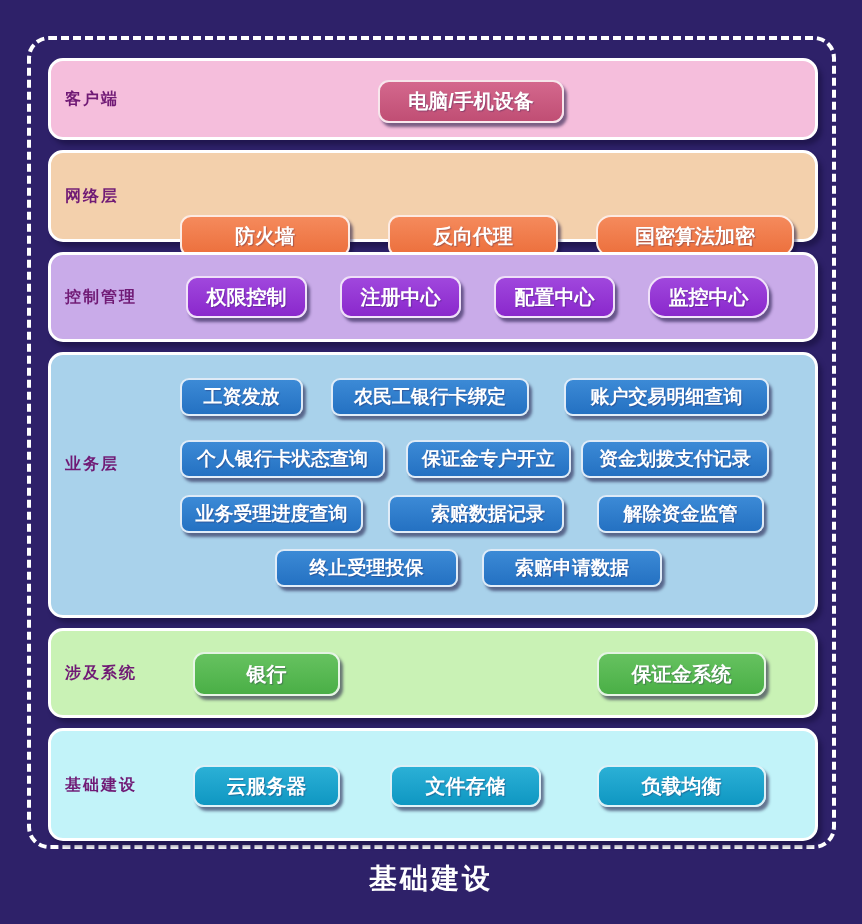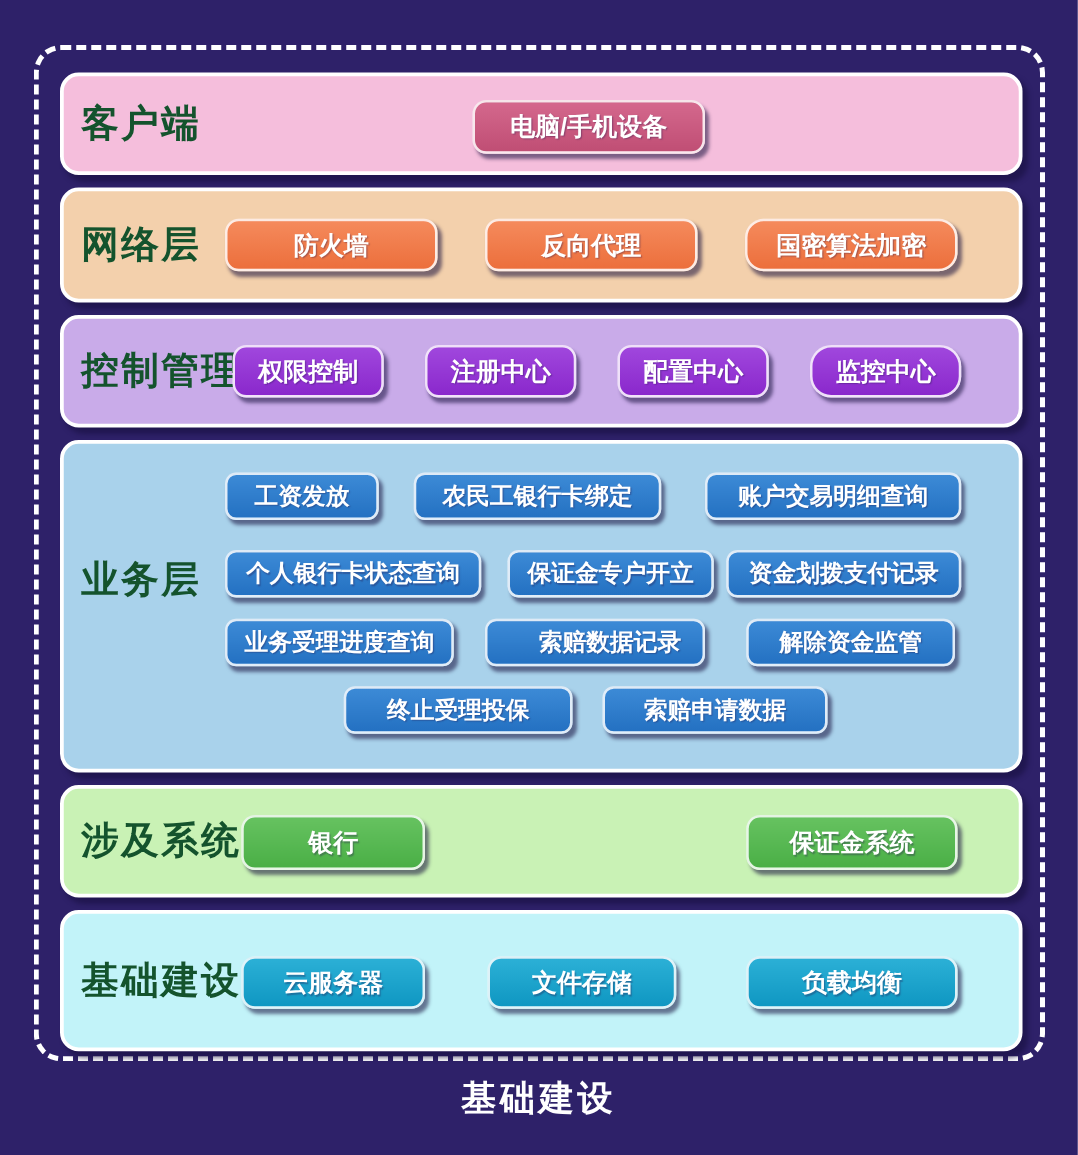--- a/index.html
+++ b/index.html
@@ -18,43 +18,43 @@
     box-shadow:4px 5px 4px rgba(22,14,60,0.55);
   }
   .layer-client  {top:58px; height:82px; background:#F5BEDC;}
   .layer-network {top:150px;height:92px; background:#F3D0AC;}
   .layer-control {top:252px;height:90px; background:#C9ABE9;}
   .layer-business{top:352px;height:266px;background:#A9D2EB;}
   .layer-systems {top:628px;height:90px; background:#C9F2B5;}
   .layer-infra   {top:728px;height:113px;background:#C2F3F9;}
   .layer-label{
     position:absolute;left:14px;top:50%;transform:translateY(-50%);
-    font-size:30px;font-weight:700;color:#14532d;letter-spacing:2px;white-space:nowrap;
+    font-size:16px;font-weight:700;color:#701a75;letter-spacing:2px;white-space:nowrap;
   }
   .layer-business .layer-label{top:109px;}
   .chip{
     position:absolute;box-sizing:border-box;
     display:flex;align-items:center;justify-content:center;
     color:#FFFFFF;font-weight:700;font-size:20px;white-space:nowrap;
     border:2px solid rgba(255,255,255,0.85);border-radius:11px;
     box-shadow:3px 4px 3px rgba(22,14,60,0.55);
     text-shadow:1px 1px 1px rgba(40,25,80,0.35);
   }
   .layer-client   .chip{background:linear-gradient(180deg,#D4688D,#C04E74);}
-  .layer-network  .chip{background:linear-gradient(180deg,#F58A5C,#EC6F3C);}
+  .layer-network  .chip{background:linear-gradient(180deg,#F58A5C,#EC6F3C);margin-top:40px;}
   .layer-control  .chip{background:linear-gradient(180deg,#A047DD,#8A28CC);}
   .layer-business .chip{background:linear-gradient(180deg,#3C8AD6,#2471C2);font-size:19px;border-radius:9px;}
   .layer-systems  .chip{background:linear-gradient(180deg,#66C260,#4AAF46);}
   .layer-infra    .chip{background:linear-gradient(180deg,#2BB0D6,#0F97C2);}
 
   .client-1{left:327px;top:19px;width:186px;height:43px;}
 
   .net-1{left:129px;top:22px;width:170px;height:42px;}
   .net-2{left:337px;top:22px;width:170px;height:42px;}
-  .net-3{left:545px;top:22px;width:170px;height:42px;border-radius:15px;}
+  .net-3{left:545px;top:22px;width:198px;height:42px;border-radius:15px;}
 
   .ctl-1{left:135px;top:21px;width:121px;height:42px;}
   .ctl-2{left:289px;top:21px;width:121px;height:42px;}
   .ctl-3{left:443px;top:21px;width:121px;height:42px;}
   .ctl-4{left:597px;top:21px;width:121px;height:42px;border-radius:17px;}
 
   .biz-1 {left:129px;top:23px; width:123px;height:38px;}
   .biz-2 {left:280px;top:23px; width:198px;height:38px;}
   .biz-3 {left:513px;top:23px; width:205px;height:38px;}
   .biz-4 {left:129px;top:85px; width:205px;height:38px;}

